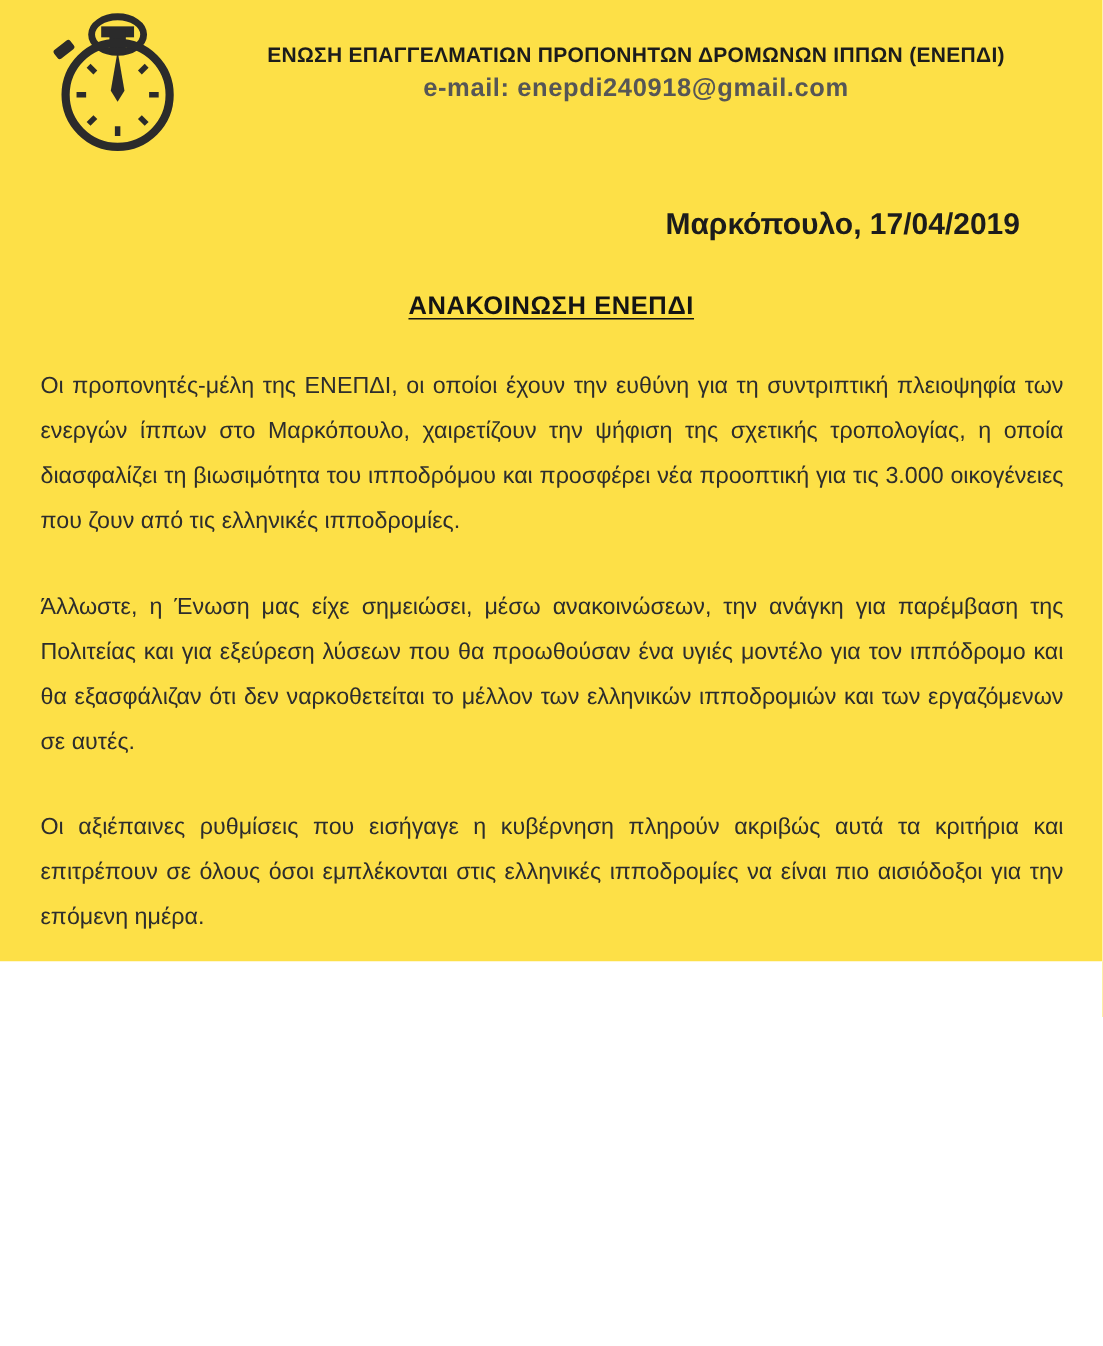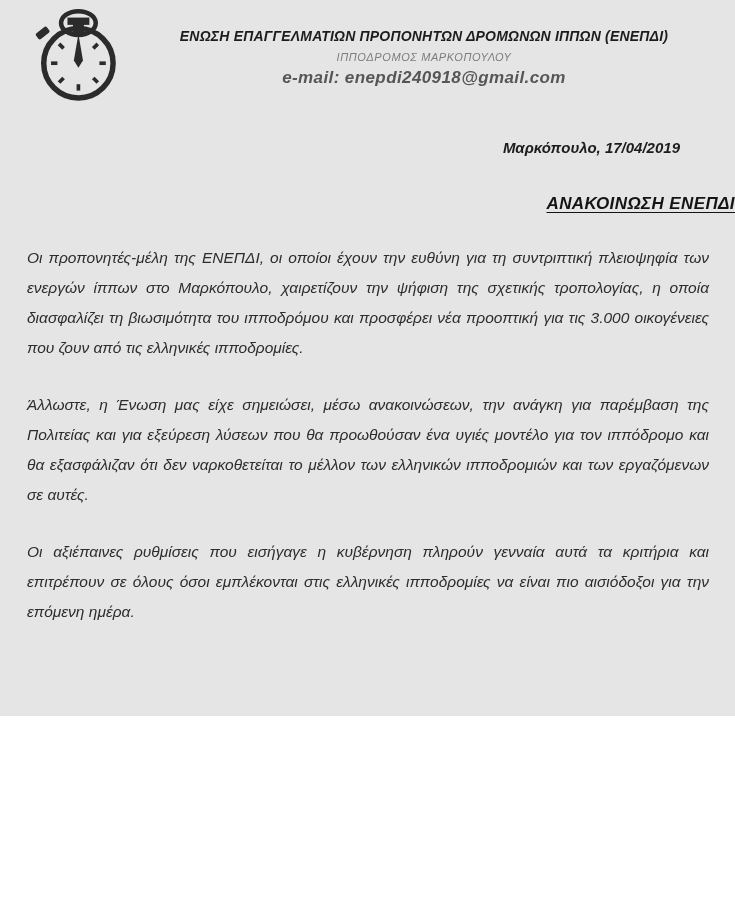--- a/index.html
+++ b/index.html
@@ -1,25 +1,24 @@
 <!DOCTYPE html>
 <html lang="el"><head>
 <meta charset="utf-8">
 <style>
   * { margin: 0; padding: 0; box-sizing: border-box; }
   html, body { background: #ffffff; }
   .page {
     position: relative;
     width: 735px;
-    height: 716px;
+    height: 641px;
     margin: 0 auto;
-    background: #e5e5e5;
+    background: #fde047;
     font-family: "Liberation Sans", sans-serif;
     overflow: hidden;
-    font-style: italic;
   }
 
   
   .letterhead {
     position: absolute;
     top: 8px;
     left: 20px;
     right: 40px;
     display: flex;
     align-items: flex-start;
@@ -54,32 +53,32 @@
     color: #565656;
     letter-spacing: 0.4px;
     margin-top: 5px;
   }
 
   
   .dateline {
     position: absolute;
     top: 139px;
     right: 55px;
-    font-size: 15px;
+    font-size: 20px;
     font-weight: bold;
     color: #1c1c1c;
   }
 
   
   .doc-title {
     position: absolute;
     top: 194px;
     left: 0;
     right: 0;
-    text-align: right;
+    text-align: center;
     font-size: 17px;
     font-weight: bold;
     color: #141414;
     letter-spacing: 0.4px;
     text-decoration: underline;
     text-underline-offset: 3px;
   }
 
   
   .body-text {
@@ -136,29 +135,28 @@
           <line x1="64" y1="30" x2="64" y2="37" transform="rotate(225 64 60)"></line>
           <line x1="64" y1="30" x2="64" y2="37" transform="rotate(270 64 60)"></line>
           <line x1="64" y1="30" x2="64" y2="37" transform="rotate(315 64 60)"></line>
         </g>
 
         <polygon points="64,28 69,57 64,65 59,57" fill="#2b2b2b"></polygon>
       </svg>
     </div>
     <div class="header-text">
       <div class="org-name">ΕΝΩΣΗ ΕΠΑΓΓΕΛΜΑΤΙΩΝ ΠΡΟΠΟΝΗΤΩΝ ΔΡΟΜΩΝΩΝ ΙΠΠΩΝ (ΕΝΕΠΔΙ)</div>
-      <div class="address-line">ΙΠΠΟΔΡΟΜΟΣ ΜΑΡΚΟΠΟΥΛΟΥ</div>
       <div class="email-line">e-mail: enepdi240918@gmail.com</div>
     </div>
   </header>
 
   <div class="dateline">Μαρκόπουλο, 17/04/2019</div>
 
   <h1 class="doc-title">ΑΝΑΚΟΙΝΩΣΗ ΕΝΕΠΔΙ</h1>
 
   <main class="body-text">
     <p>Οι προπονητές-μέλη της ΕΝΕΠΔΙ, οι οποίοι έχουν την ευθύνη για τη συντριπτική πλειοψηφία των ενεργών ίππων στο Μαρκόπουλο, χαιρετίζουν την ψήφιση της σχετικής τροπολογίας, η οποία διασφαλίζει τη βιωσιμότητα του ιπποδρόμου και προσφέρει νέα προοπτική για τις 3.000 οικογένειες που ζουν από τις ελληνικές ιπποδρομίες.</p>
     <p>Άλλωστε, η Ένωση μας είχε σημειώσει, μέσω ανακοινώσεων, την ανάγκη για παρέμβαση της Πολιτείας και για εξεύρεση λύσεων που θα προωθούσαν ένα υγιές μοντέλο για τον ιππόδρομο και θα εξασφάλιζαν ότι δεν ναρκοθετείται το μέλλον των ελληνικών ιπποδρομιών και των εργαζόμενων σε αυτές.</p>
-    <p>Οι αξιέπαινες ρυθμίσεις που εισήγαγε η κυβέρνηση πληρούν γενναία αυτά τα κριτήρια και επιτρέπουν σε όλους όσοι εμπλέκονται στις ελληνικές ιπποδρομίες να είναι πιο αισιόδοξοι για την επόμενη ημέρα.</p>
+    <p>Οι αξιέπαινες ρυθμίσεις που εισήγαγε η κυβέρνηση πληρούν ακριβώς αυτά τα κριτήρια και επιτρέπουν σε όλους όσοι εμπλέκονται στις ελληνικές ιπποδρομίες να είναι πιο αισιόδοξοι για την επόμενη ημέρα.</p>
 
   </main>
 
 </div>
 
 </body></html>

